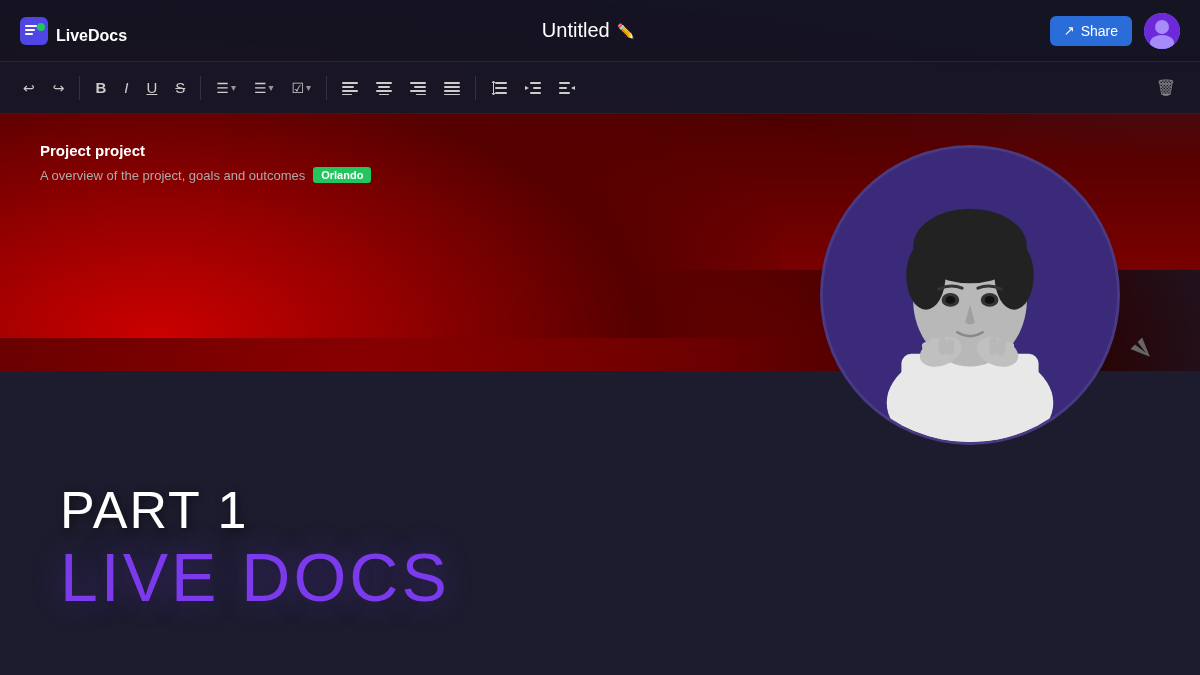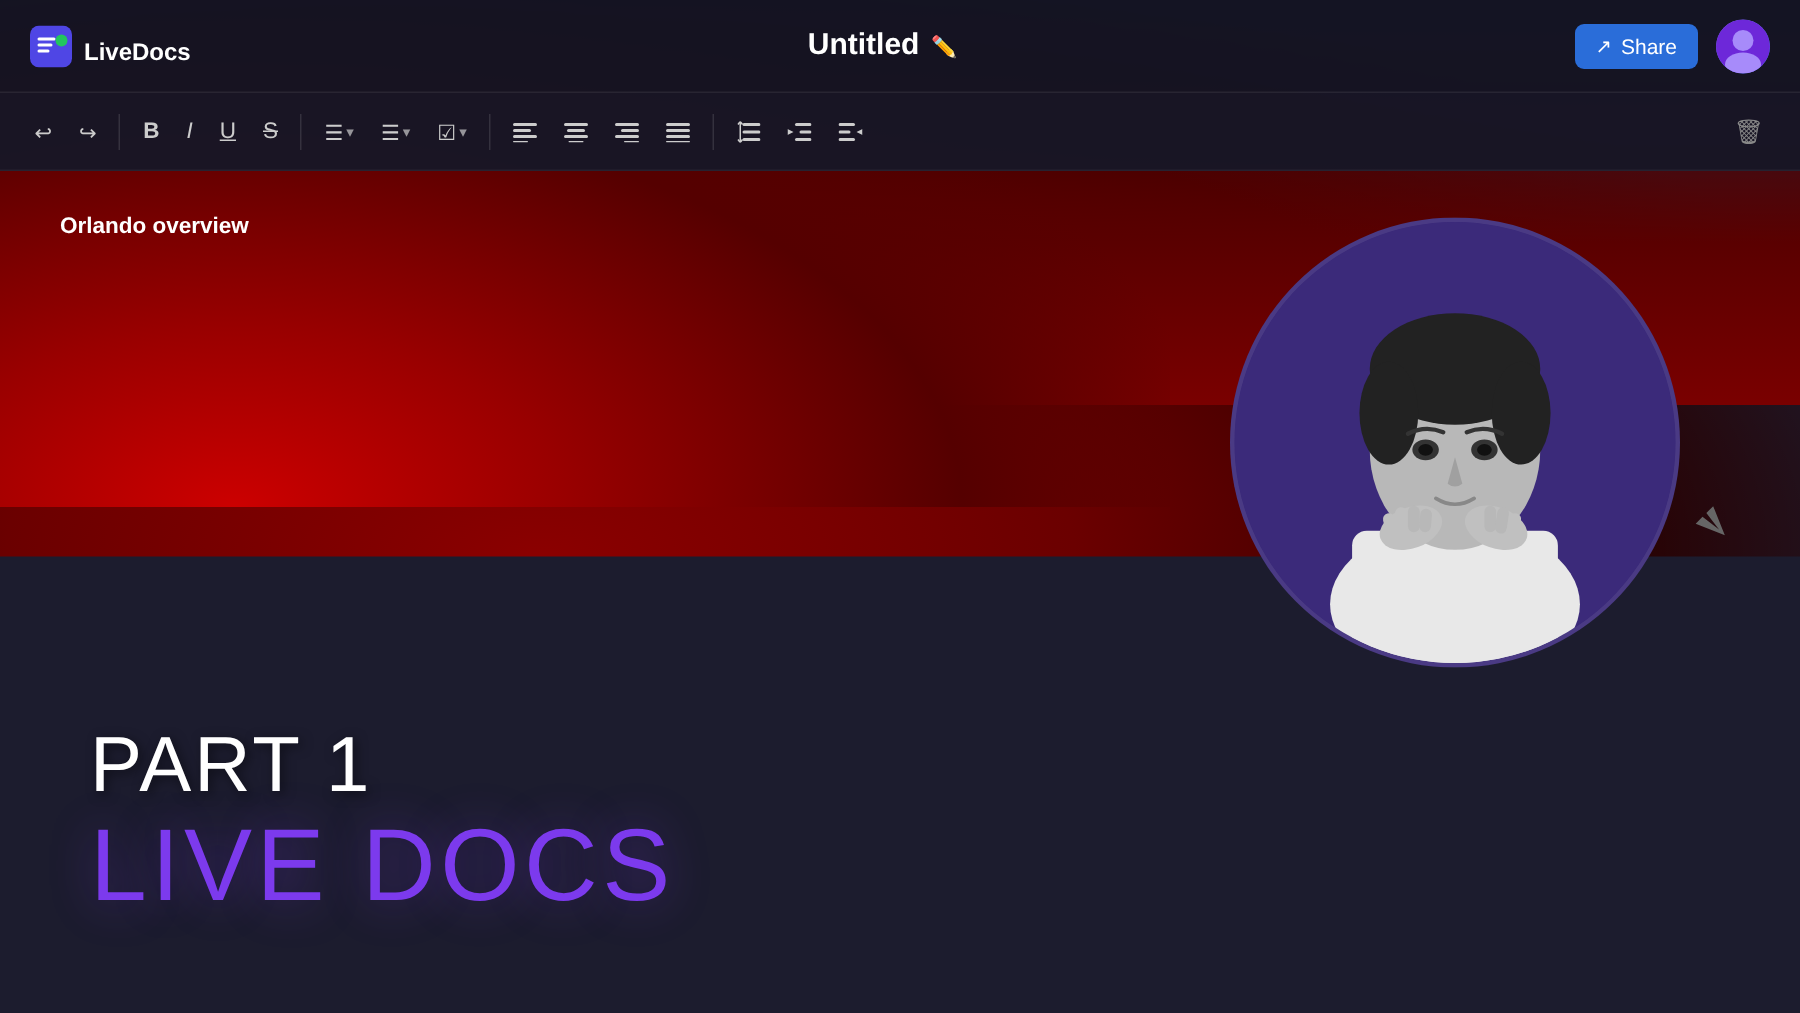--- a/index.html
+++ b/index.html
@@ -85,21 +85,21 @@
 
     .doc-title-area {
       display: flex;
       align-items: center;
       gap: 8px;
     }
 
     .doc-title {
       color: #ffffff;
       font-size: 20px;
-      font-weight: 700;
+      font-weight: 400;
     }
 
     .edit-icon {
       color: #aaaaaa;
       font-size: 14px;
     }
 
     .header-right {
       display: flex;
       align-items: center;
@@ -427,21 +427,25 @@
       <path d="M16 5L12 7L16 9Z" fill="#ccc"></path>
     </svg>
   </button>
 
   <div class="toolbar-spacer"></div>
 
   <button class="trash-btn">🗑</button>
 </div>
 
 <div class="doc-area">
-  <div class="doc-heading">Orlando overview</div>
+  <div class="doc-heading">Project project</div>
+  <div class="doc-body">
+    <span>A overview of the project, goals and outcomes</span>
+    <span class="cursor-label">Orlando</span>
+  </div>
 </div>
 
 <div class="person-circle">
   <svg class="person-svg" viewBox="0 0 300 300" xmlns="http://www.w3.org/2000/svg">
 
     <circle cx="150" cy="150" r="150" fill="#3b2a7a"></circle>
 
     <ellipse cx="150" cy="260" rx="85" ry="55" fill="#e8e8e8"></ellipse>
     <rect x="80" y="210" width="140" height="90" rx="10" fill="#e8e8e8"></rect>
 

